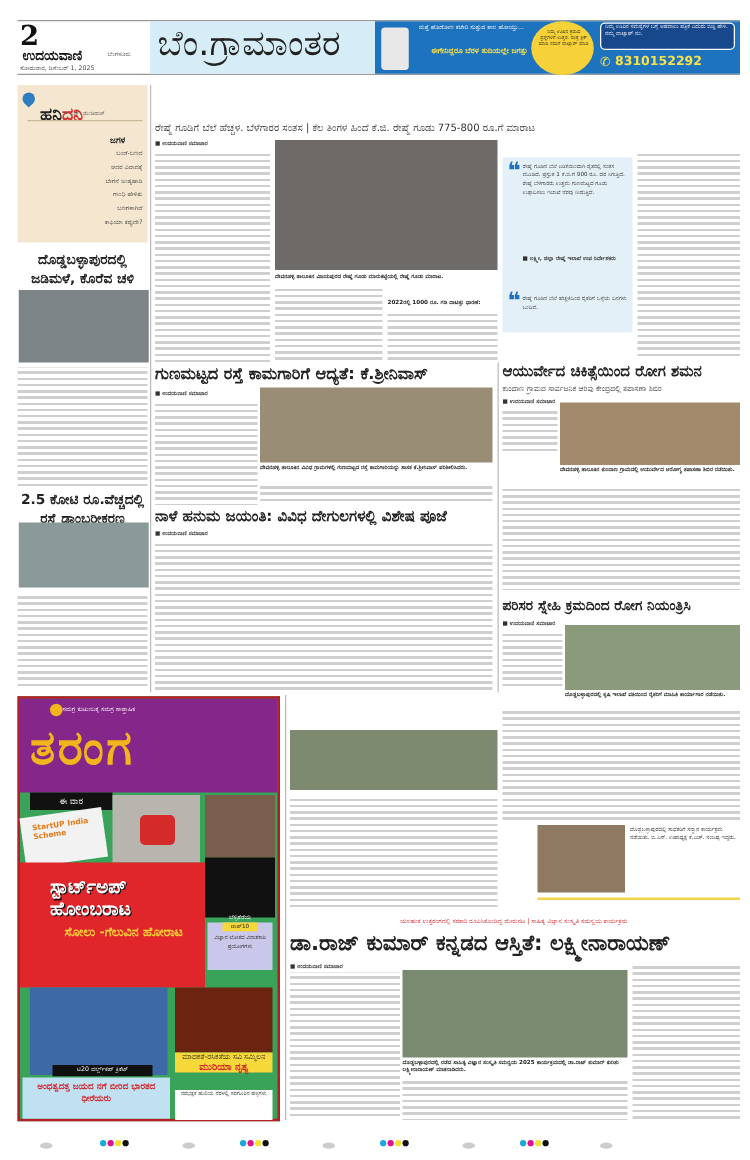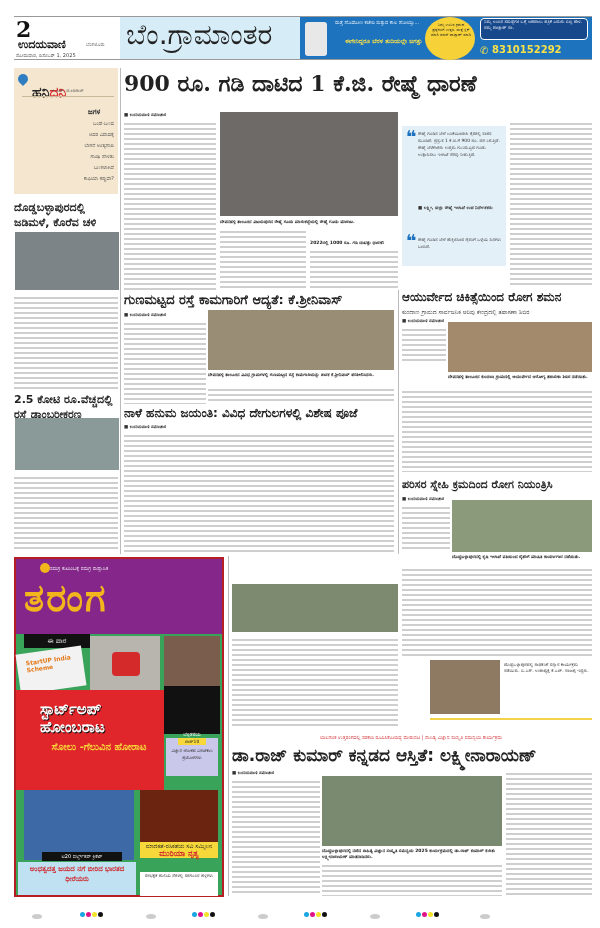--- a/index.html
+++ b/index.html
@@ -23,21 +23,21 @@
 .ad-badge-text{left:431px;top:22px;font-size:4px;color:#222;width:40px;text-align:center;line-height:5px}
 
 .col-rule{width:1px;background:#bbb}
 .hanidani{left:14px;top:68px;width:104px;height:126px;background:#f5e7cf}
 .hd-title{left:22px;top:84px;font-size:14px;font-weight:bold;color:#222}
 .hd-title .red{color:#d63230}
 .hd-drop{left:18px;top:74px;width:10px;height:10px;background:#2e7dc1;border-radius:50% 50% 50% 0;transform:rotate(-45deg)}
 .hd-author{left:52px;top:88px;font-size:4.5px;color:#555}
 .hd-head{left:88px;top:108px;font-size:7px;font-weight:bold;color:#222}
 .hd-body{left:44px;top:118px;width:70px;font-size:5px;line-height:11px;color:#444;text-align:right}
-.story-head-sm{font-size:11px;font-weight:bold;color:#222;line-height:15px;text-align:left}
+.story-head-sm{font-size:11px;font-weight:bold;color:#222;line-height:15px;text-align:center}
 .photo{background:#8a8f92}
 .body-text{font-size:4px;line-height:6px;color:#888;overflow:hidden}
 
 .main-headline{left:124px;top:70px;font-family:"DejaVu Serif",serif;font-weight:bold;font-size:22px;color:#222;white-space:nowrap}
 .sub-headline{left:124px;top:98px;font-size:8px;color:#333;white-space:nowrap}
 .byline{font-size:4.5px;color:#333;font-weight:bold}
 .quote-box{left:402px;top:126px;width:104px;height:140px;background:#e4f0f8}
 .quote-mark{font-size:18px;font-weight:bold;color:#1e73be;line-height:18px}
 .quote-text{font-size:4.5px;line-height:7px;color:#333}
 .headline-md{font-size:13px;font-weight:bold;color:#222;white-space:nowrap}
@@ -116,21 +116,21 @@
   </div>
 
   <div class="abs story-head-sm" style="left:14px;top:200px;width:104px">ದೊಡ್ಡಬಳ್ಳಾಪುರದಲ್ಲಿ ಜಡಿಮಳೆ, ಕೊರೆವ ಚಳಿ</div>
   <div class="abs photo" style="left:15px;top:232px;width:104px;height:58px;background:#7d8488"></div>
   <div class="abs body-text" style="left:14px;top:294px;width:104px;height:96px;background:repeating-linear-gradient(#fff 0 3px,#cfcfcf 3px 5px)"></div>
 
   <div class="abs story-head-sm" style="left:14px;top:392px;width:104px">2.5 ಕೋಟಿ ರೂ.ವೆಚ್ಚದಲ್ಲಿ ರಸ್ತೆ ಡಾಂಬರೀಕರಣ</div>
   <div class="abs photo" style="left:15px;top:418px;width:104px;height:52px;background:#8a9a98"></div>
   <div class="abs body-text" style="left:14px;top:474px;width:104px;height:78px;background:repeating-linear-gradient(#fff 0 3px,#cfcfcf 3px 5px)"></div>
 
-  <div class="abs main-headline">900 ರೂ. ಗಡಿ ದಾಟಿದ 1 ಕೆ.ಜಿ. ರೇಷ್ಮೆ ಧಾರಣೆ</div>
+  <div class="abs sub-headline">ರೇಷ್ಮೆ ಗೂಡಿಗೆ ಬೆಲೆ ಹೆಚ್ಚಳ. ಬೆಳೆಗಾರರ ಸಂತಸ | ಕೆಲ ತಿಂಗಳ ಹಿಂದೆ ಕೆ.ಜಿ. ರೇಷ್ಮೆ ಗೂಡು 775-800 ರೂ.ಗೆ ಮಾರಾಟ</div>
   <div class="abs byline" style="left:124px;top:112px">■ ಉದಯವಾಣಿ ಸಮಾಚಾರ</div>
   <div class="abs body-text" style="left:124px;top:120px;width:92px;height:170px;background:repeating-linear-gradient(#fff 0 3px,#cfcfcf 3px 5px)"></div>
   <div class="abs photo" style="left:220px;top:112px;width:178px;height:104px;background:#6e6a68"></div>
   <div class="abs caption" style="left:220px;top:219px;width:178px">ದೇವನಹಳ್ಳಿ ತಾಲೂಕಿನ ವಿಜಯಪುರದ ರೇಷ್ಮೆ ಗೂಡು ಮಾರುಕಟ್ಟೆಯಲ್ಲಿ ರೇಷ್ಮೆ ಗೂಡು ಮಾರಾಟ.</div>
   <div class="abs body-text" style="left:220px;top:228px;width:86px;height:62px;background:repeating-linear-gradient(#fff 0 3px,#cfcfcf 3px 5px)"></div>
   <div class="abs caption" style="left:310px;top:240px;width:88px">2022ರಲ್ಲಿ 1000 ರೂ. ಗಡಿ ದಾಟಿತ್ತು ಧಾರಣೆ:</div>
   <div class="abs body-text" style="left:310px;top:248px;width:88px;height:40px;background:repeating-linear-gradient(#fff 0 3px,#cfcfcf 3px 5px)"></div>
 
   <div class="abs quote-box"></div>
   <div class="abs quote-mark" style="left:406px;top:128px">❝</div>

